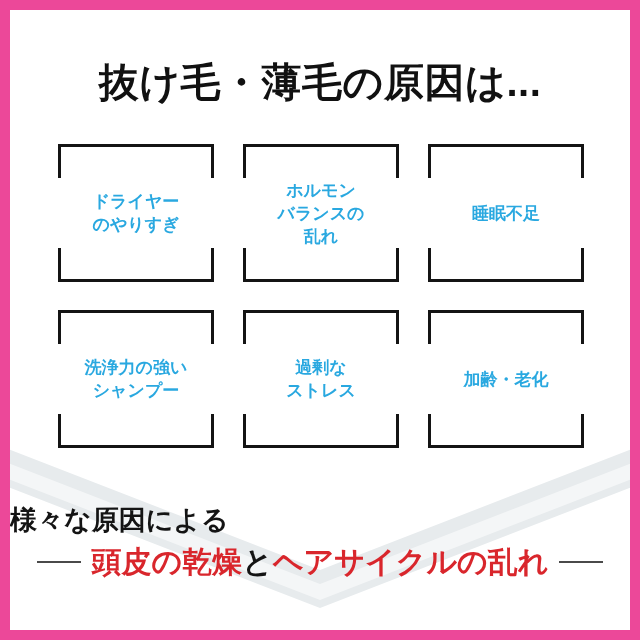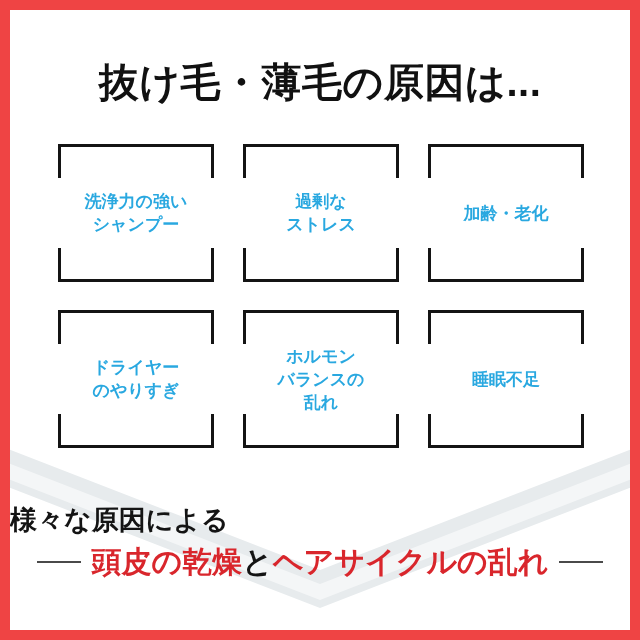--- a/index.html
+++ b/index.html
@@ -11,21 +11,21 @@
     height: 640px;
     overflow: hidden;
     background: #e8ecee;
     font-family: "Liberation Sans", "DejaVu Sans", sans-serif;
   }
 
   #stage {
     position: relative;
     width: 640px;
     height: 640px;
-    background: #ef4444;
+    background: #ec4899;
     overflow: hidden;
   }
 
   
   .panel {
     position: absolute;
     left: 10px;
     top: 10px;
     width: 620px;
     height: 620px;
@@ -175,70 +175,70 @@
     <div class="title">抜け毛・薄毛の原因は...</div>
 
     <div class="grid">
 
       <div class="grid-row">
 
         <div class="cause-box">
           <div class="bracket-top"></div>
           <div class="bracket-bottom"></div>
           <div class="cause-label">
-            <span class="ln">洗浄力の強い</span>
-            <span class="ln">シャンプー</span>
-          </div>
-        </div>
-
-        <div class="cause-box">
-          <div class="bracket-top"></div>
-          <div class="bracket-bottom"></div>
-          <div class="cause-label">
-            <span class="ln">過剰な</span>
-            <span class="ln">ストレス</span>
-          </div>
-        </div>
-
-        <div class="cause-box">
-          <div class="bracket-top"></div>
-          <div class="bracket-bottom"></div>
-          <div class="cause-label">
-            <span class="ln">加齢・老化</span>
-          </div>
-        </div>
-
-      </div>
-
-      <div class="grid-row">
-
-        <div class="cause-box">
-          <div class="bracket-top"></div>
-          <div class="bracket-bottom"></div>
-          <div class="cause-label">
             <span class="ln">ドライヤー</span>
             <span class="ln">のやりすぎ</span>
           </div>
         </div>
 
         <div class="cause-box">
           <div class="bracket-top"></div>
           <div class="bracket-bottom"></div>
           <div class="cause-label">
             <span class="ln">ホルモン</span>
             <span class="ln">バランスの</span>
             <span class="ln">乱れ</span>
           </div>
         </div>
 
         <div class="cause-box">
           <div class="bracket-top"></div>
           <div class="bracket-bottom"></div>
           <div class="cause-label">
             <span class="ln">睡眠不足</span>
+          </div>
+        </div>
+
+      </div>
+
+      <div class="grid-row">
+
+        <div class="cause-box">
+          <div class="bracket-top"></div>
+          <div class="bracket-bottom"></div>
+          <div class="cause-label">
+            <span class="ln">洗浄力の強い</span>
+            <span class="ln">シャンプー</span>
+          </div>
+        </div>
+
+        <div class="cause-box">
+          <div class="bracket-top"></div>
+          <div class="bracket-bottom"></div>
+          <div class="cause-label">
+            <span class="ln">過剰な</span>
+            <span class="ln">ストレス</span>
+          </div>
+        </div>
+
+        <div class="cause-box">
+          <div class="bracket-top"></div>
+          <div class="bracket-bottom"></div>
+          <div class="cause-label">
+            <span class="ln">加齢・老化</span>
           </div>
         </div>
 
       </div>
     </div>
 
     <div class="conclusion">
       <div class="conclusion-line1">様々な原因による</div>
       <div class="conclusion-line2">
         <span class="rule"></span>

